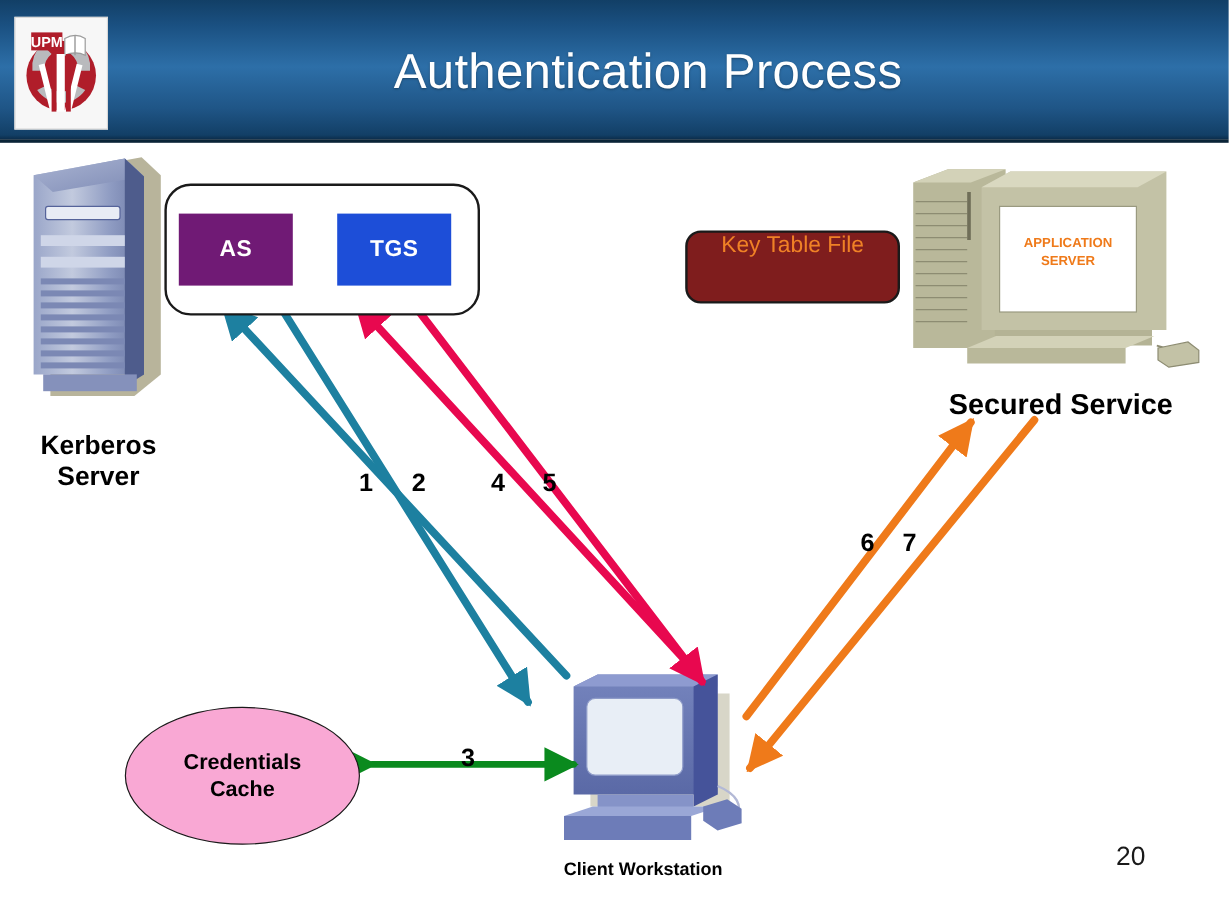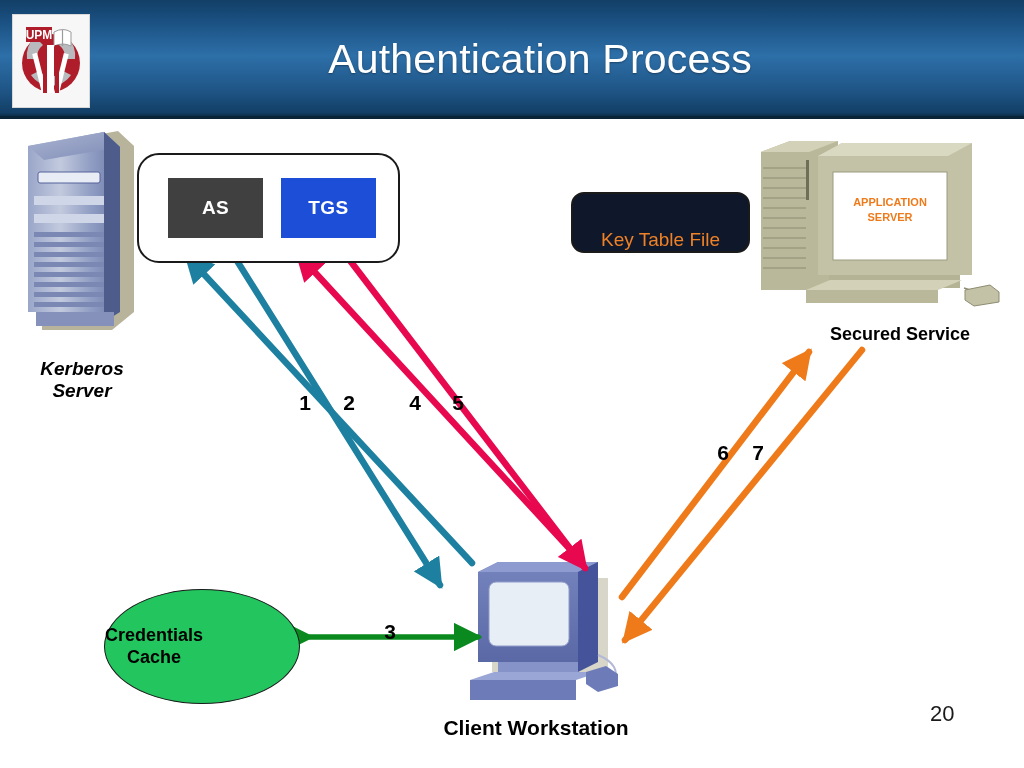--- a/index.html
+++ b/index.html
@@ -62,44 +62,44 @@
     background: #ffffff;
     box-sizing: border-box;
   }
   .kdc-cell {
     position: absolute; top: 178px;
     width: 95px; height: 60px;
     display: flex; align-items: center; justify-content: center;
     color: #ffffff; font-size: 19px; font-weight: bold;
     letter-spacing: 0.4px;
   }
-  #as-cell  { left: 168px; background: #404040; align-items: center; }
+  #as-cell  { left: 149px; background: #701a75; align-items: center; }
   #tgs-cell { left: 281px; background: #1d4ed8; }
 
   
   #keytable-box {
     position: absolute; left: 571px; top: 192px;
     width: 179px; height: 61px;
     border: 2px solid #1a1a1a;
     border-radius: 13px;
-    background: #0f172a;
-    box-sizing: border-box;
-    display: flex; align-items: flex-end; justify-content: center;
+    background: #7f1d1d;
+    box-sizing: border-box;
+    display: flex; align-items: flex-start; justify-content: center;
   }
   #keytable-label { color: #ef8126; font-size: 19px; }
 
   
   #cache-ellipse {
     position: absolute; left: 104px; top: 589px;
     width: 196px; height: 115px;
     border: 1.8px solid #1a1a1a;
     border-radius: 50%;
-    background: #22c55e;
-    box-sizing: border-box;
-    display: flex; align-items: center; justify-content: flex-start;
+    background: #f9a8d4;
+    box-sizing: border-box;
+    display: flex; align-items: center; justify-content: center;
   }
   #cache-label { color: #000; font-weight: bold; font-size: 18px;
                  text-align: center; line-height: 1.2; white-space: pre-line; }
 
   
   #art { position: absolute; left: 0; top: 0; width: 1024px; height: 768px; }
 
   #pagenum {
     position: absolute; left: 930px; top: 701px;
     color: #1a1a1a; font-size: 22px;
@@ -255,26 +255,26 @@
 
 <div id="keytable-box">
   <span id="keytable-label">Key Table File</span>
 </div>
 
 <div id="cache-ellipse">
   <span id="cache-label">Credentials
 Cache</span>
 </div>
 
-<div class="lbl" style="left:18px; top:358px; width:128px; font-size:19px;font-style:italic;">Kerberos
+<div class="lbl" style="left:18px; top:358px; width:128px; font-size:22px;">Kerberos
 Server</div>
 
-<div class="lbl" style="left:776px; top:324px; width:248px; font-size:18px;">Secured Service</div>
-
-<div class="lbl" style="left:408px; top:716px; width:256px; font-size:21px;">Client Workstation</div>
+<div class="lbl" style="left:760px; top:324px; width:248px; font-size:24px;">Secured Service</div>
+
+<div class="lbl" style="left:408px; top:716px; width:256px; font-size:15px;">Client Workstation</div>
 
 <div class="num" style="left:294px; top:391px; width:22px;">1</div>
 <div class="num" style="left:338px; top:391px; width:22px;">2</div>
 <div class="num" style="left:379px; top:620px; width:22px;">3</div>
 <div class="num" style="left:404px; top:391px; width:22px;">4</div>
 <div class="num" style="left:447px; top:391px; width:22px;">5</div>
 <div class="num" style="left:712px; top:441px; width:22px;">6</div>
 <div class="num" style="left:747px; top:441px; width:22px;">7</div>
 
 <div id="pagenum">20</div>

